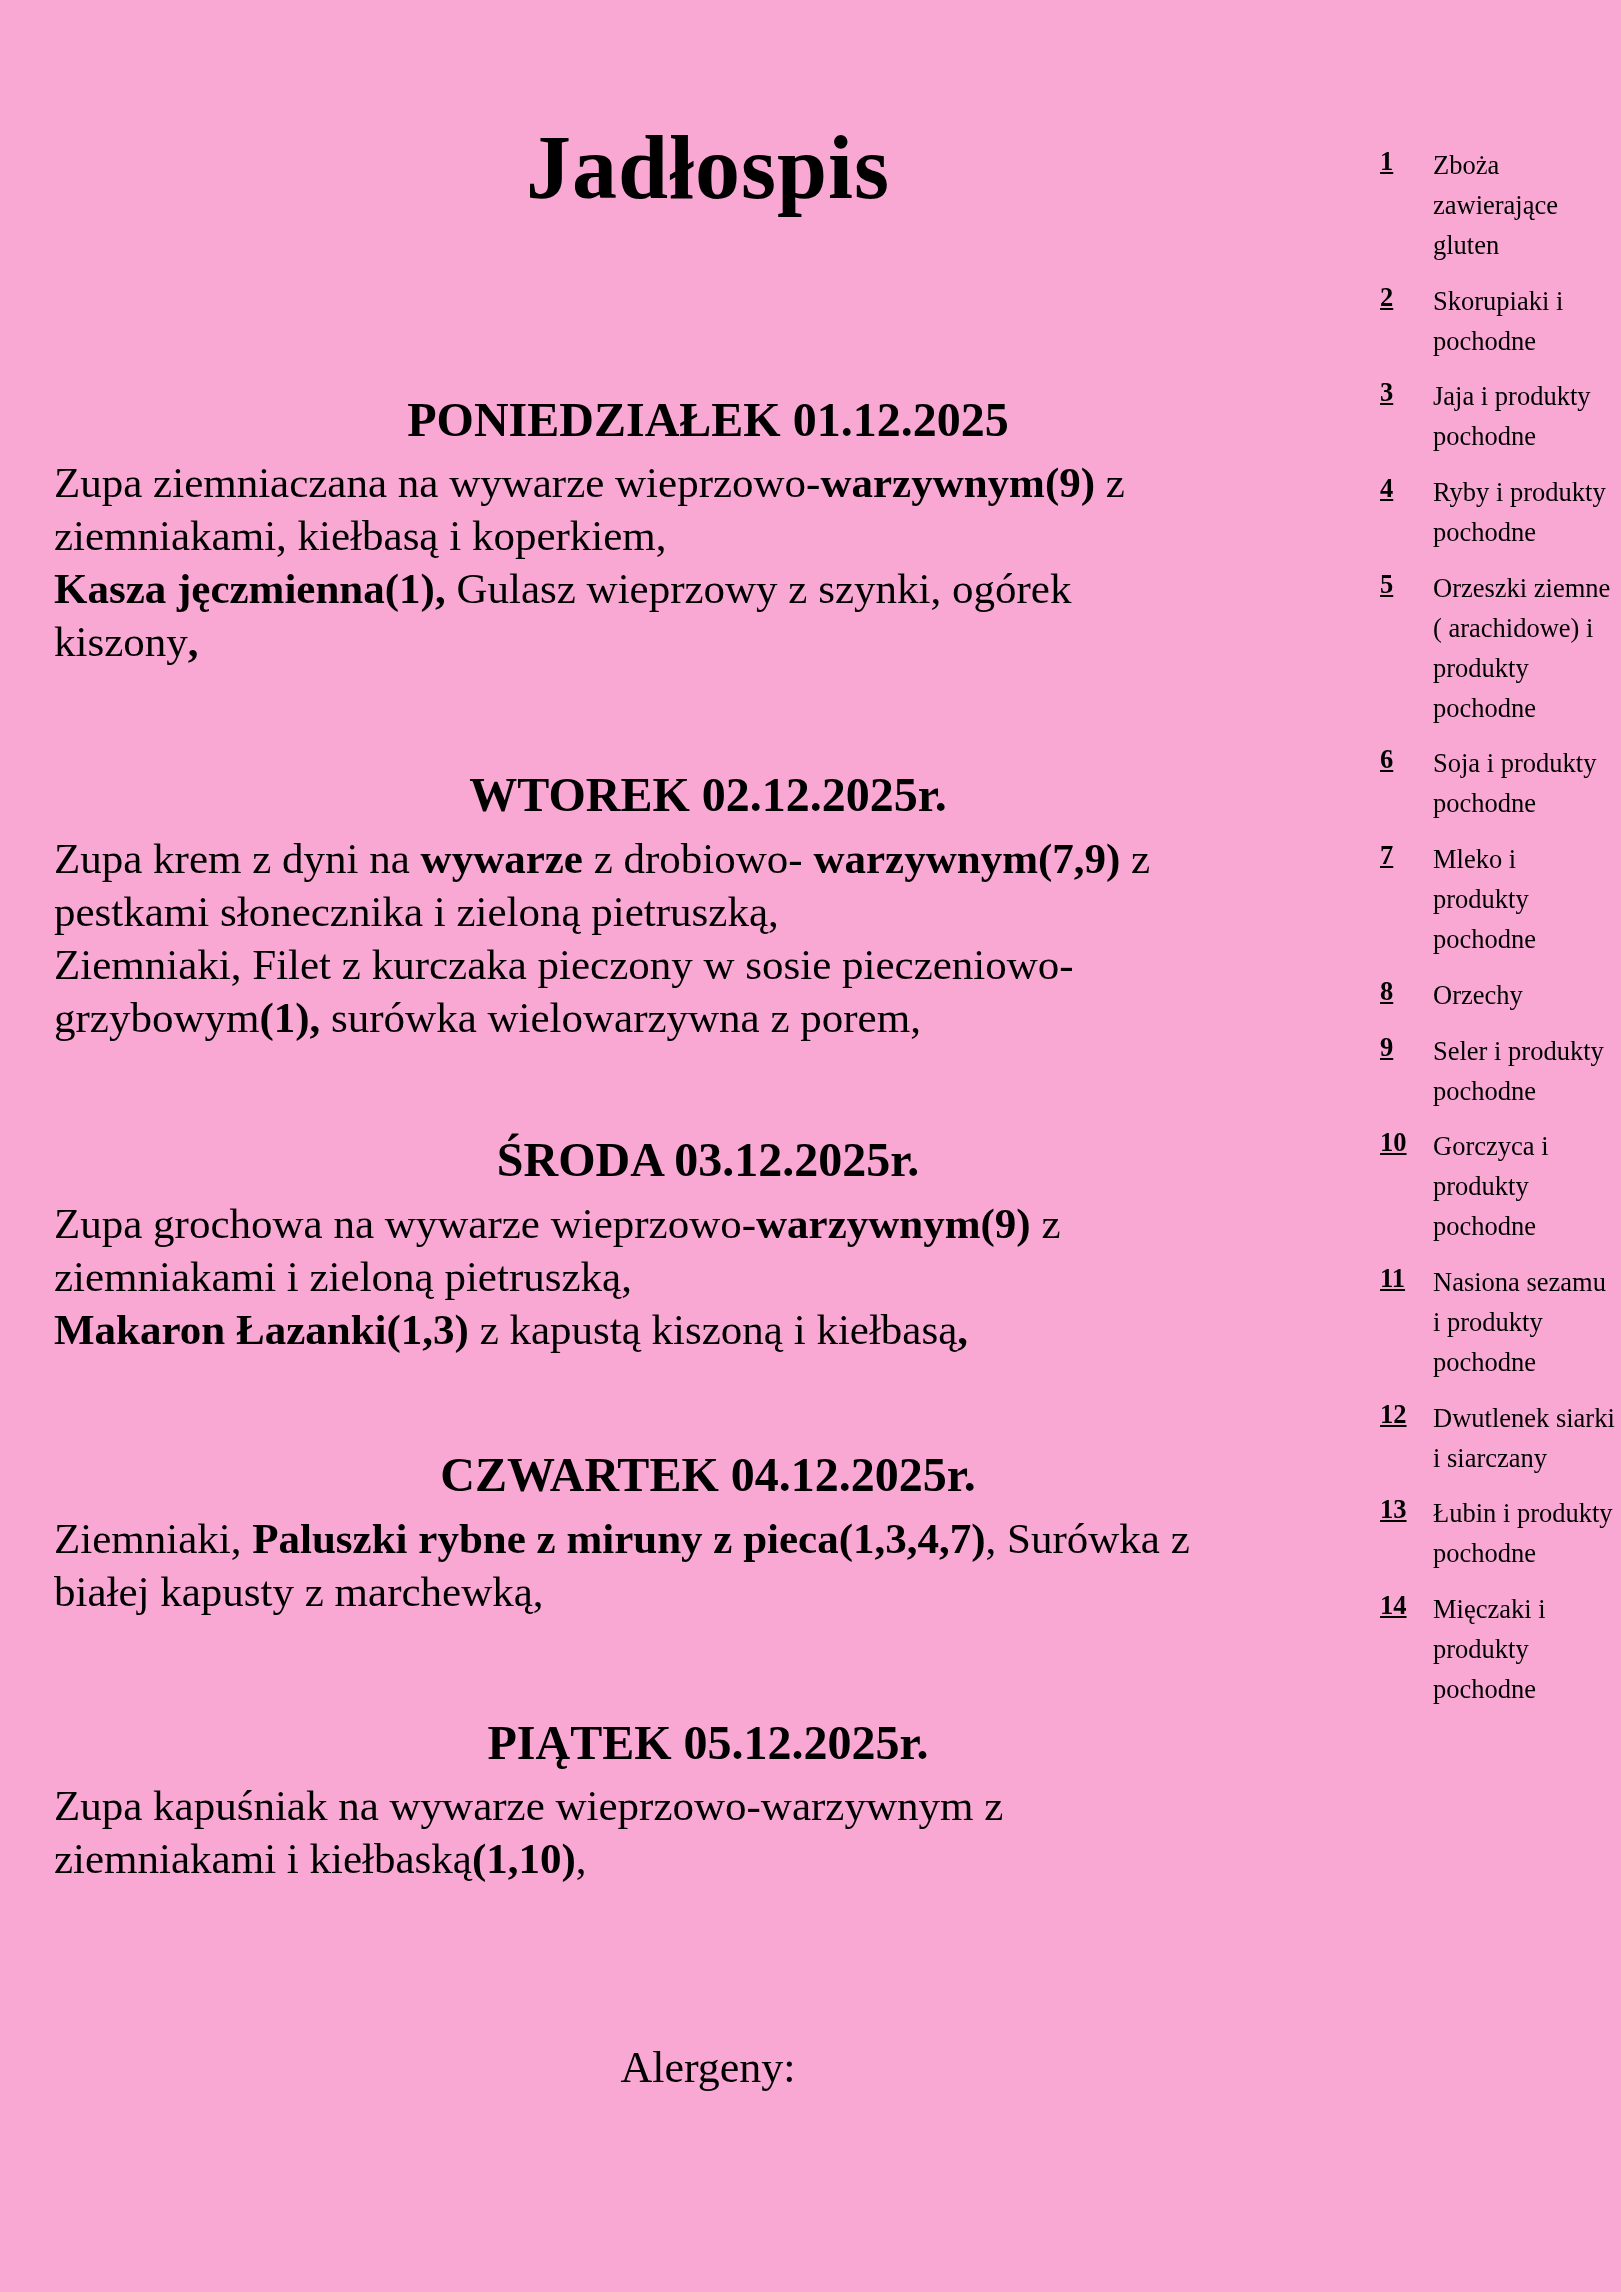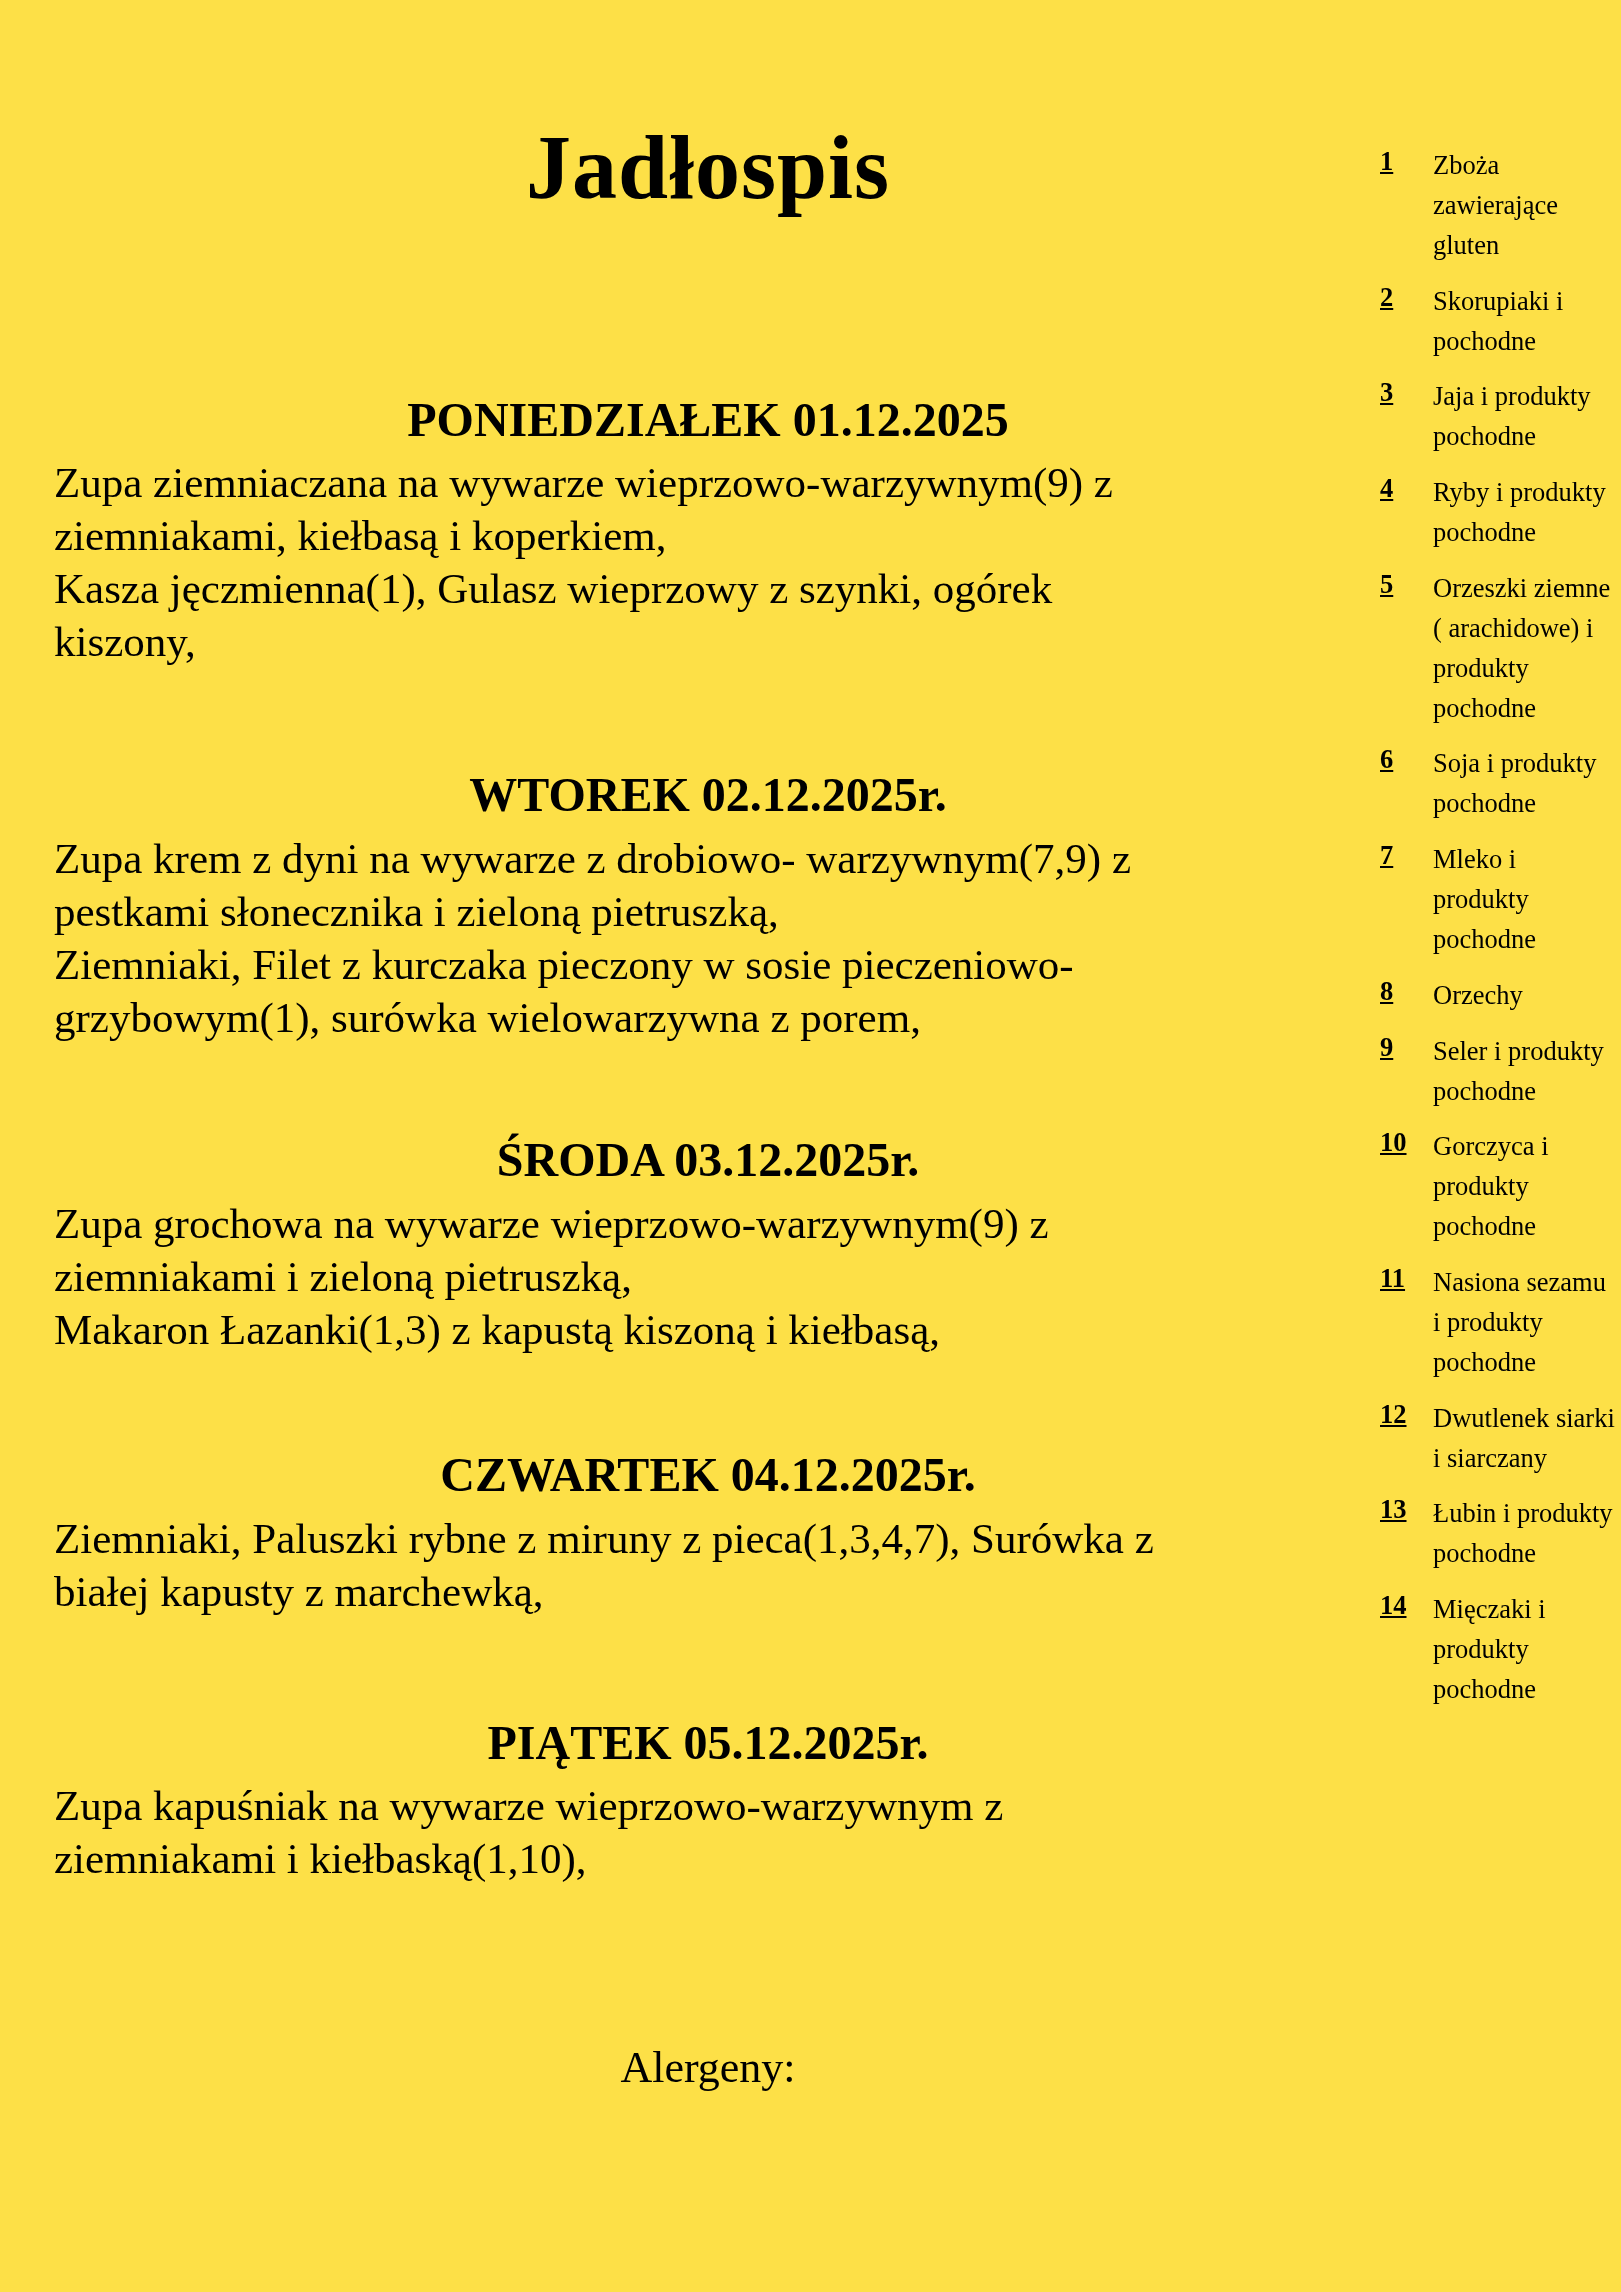--- a/index.html
+++ b/index.html
@@ -1,32 +1,32 @@
 <!DOCTYPE html>
 <html><head>
 <meta charset="utf-8">
 <style>
   * { margin:0; padding:0; box-sizing:border-box; }
   html,body { background:#ffffff; }
   .page {
     position:relative; width:1621px; height:2293px;
-    background:#fde047; color:#000000; overflow:hidden;
+    background:#f9a8d4; color:#000000; overflow:hidden;
     font-family:"Liberation Serif","DejaVu Serif",serif;
   }
   .main-col { position:absolute; left:54px; top:0; width:1308px; }
   .title {
     margin-top:116px; font-size:90px; line-height:1.15;
     font-weight:bold; text-align:center; letter-spacing:1px;
   }
   .day-heading {
     font-size:48px; line-height:51px; font-weight:bold; text-align:center;
   }
   .day-body { margin-top:11.8px; font-size:43px; }
   .line { line-height:53px; white-space:pre; }
-  .b { font-weight:normal; }
+  .b { font-weight:bold; }
   #menu-days .day:nth-child(1) { margin-top:174px; }
   #menu-days .day:nth-child(2) { margin-top:101px; }
   #menu-days .day:nth-child(3) { margin-top:90px; }
   #menu-days .day:nth-child(4) { margin-top:93px; }
   #menu-days .day:nth-child(5) { margin-top:99px; }
   .alergeny-heading {
     margin-top:157px; font-size:44px; font-weight:normal; text-align:center;
   }
   .sidebar { position:absolute; left:1380px; top:145px; width:237px; }
   .al-item { display:flex; align-items:flex-start; margin-bottom:15.7px; }

